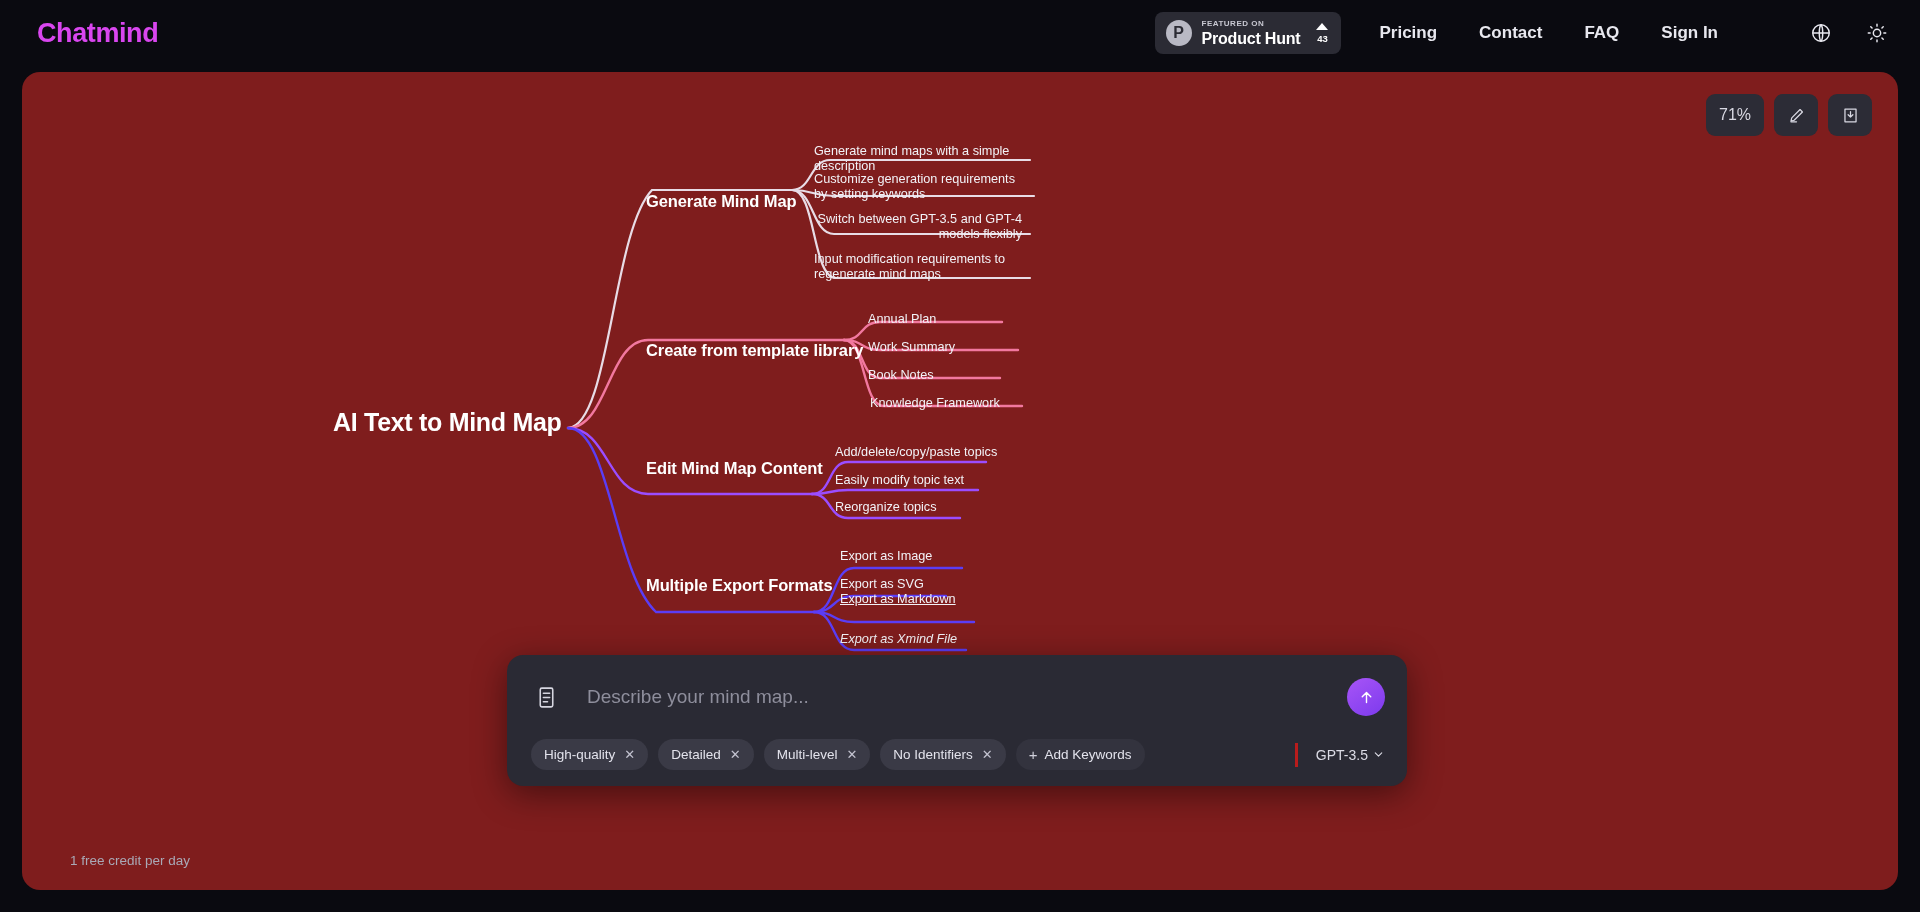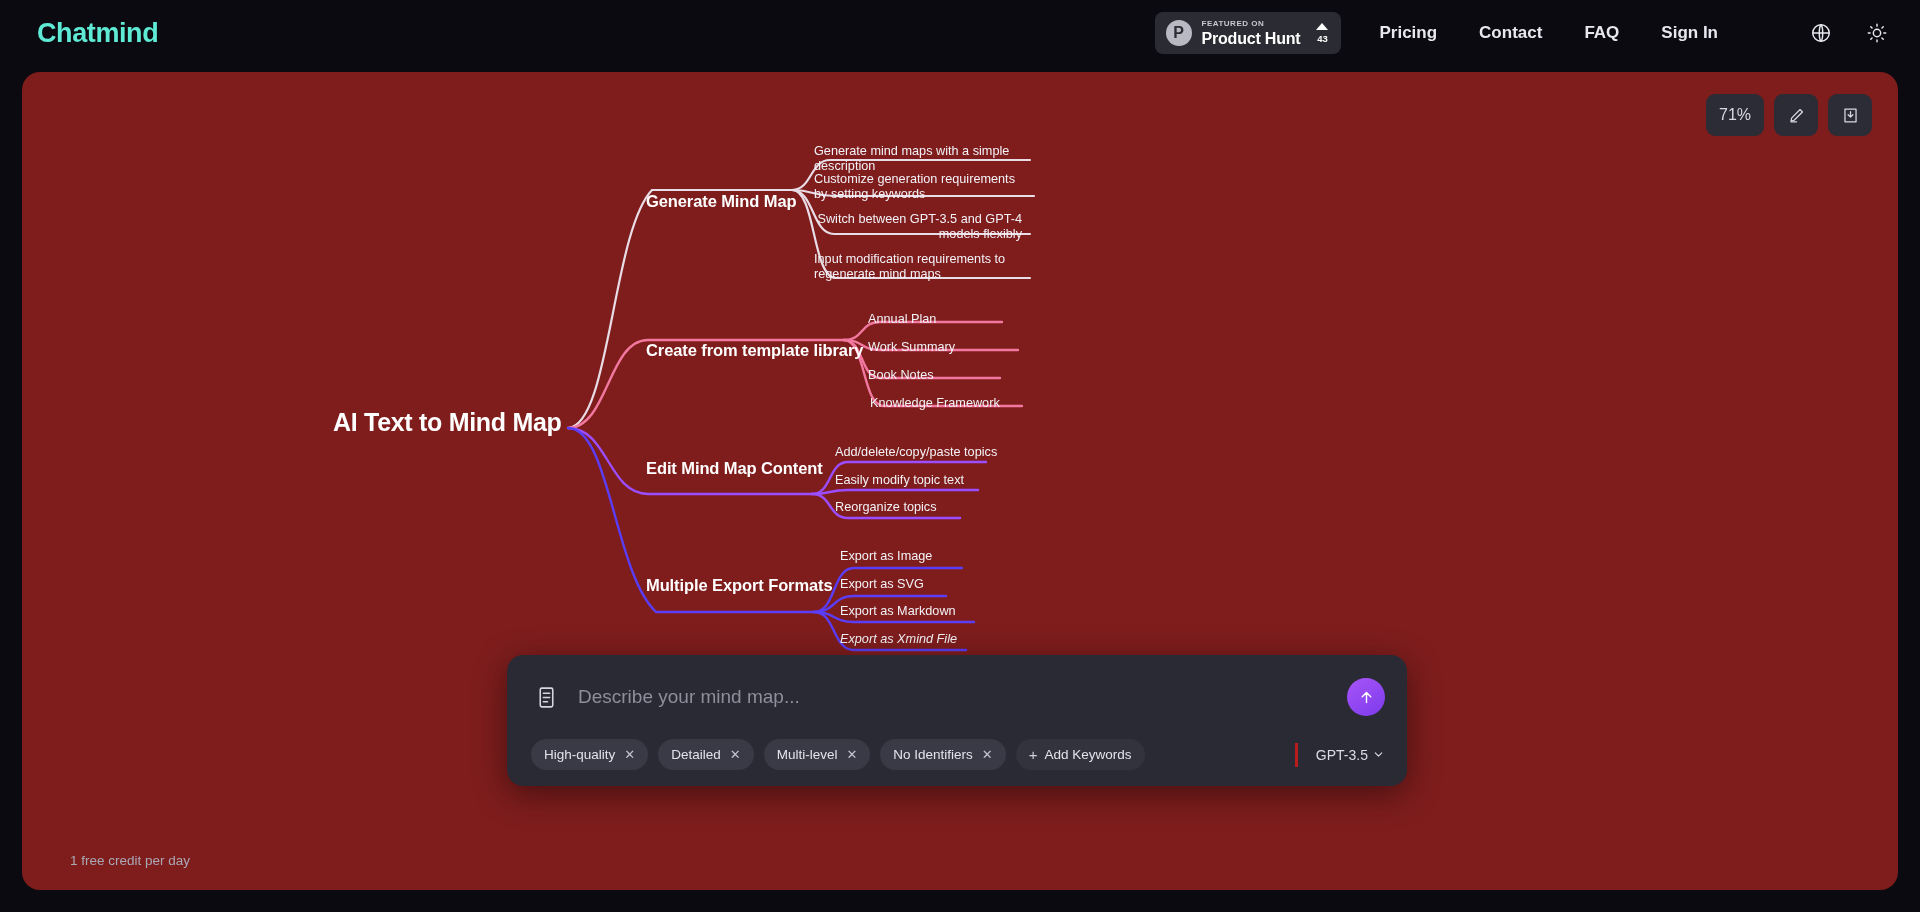--- a/index.html
+++ b/index.html
@@ -29,21 +29,21 @@
     display: flex;
     align-items: center;
     background: #0a0a10;
     z-index: 30;
   }
 
   .brand {
     margin-left: 37px;
     font-size: 27px;
     font-weight: 700;
-    color: #5eead4;
+    color: #d946ef;
     letter-spacing: -0.4px;
   }
 
   .header-right {
     margin-left: auto;
     display: flex;
     align-items: center;
     gap: 0;
     padding-right: 28px;
   }
@@ -216,21 +216,21 @@
   }
   .doc-icon { flex: none; color: #d6d6e0; display: flex; align-items: center; }
   .prompt-input {
     flex: 1;
     background: transparent;
     border: none;
     outline: none;
     color: #ffffff;
     font-family: "Liberation Sans", sans-serif;
     font-size: 19px;
-    margin-left: 19px;
+    margin-left: 28px;
   }
   .prompt-input::placeholder { color: #8e8e9c; }
 
   .send-btn {
     flex: none;
     width: 38px; height: 38px;
     border-radius: 50%;
     background: linear-gradient(145deg, #a855f7, #7c3aed);
     display: flex;
     align-items: center;
@@ -397,21 +397,21 @@
       <div class="node leaf" style="left:848px; top:324px;">Knowledge Framework</div>
 
       <div class="node branch" style="left:624px; top:387px;">Edit Mind Map Content</div>
       <div class="node leaf" style="left:813px; top:373px;">Add/delete/copy/paste topics</div>
       <div class="node leaf" style="left:813px; top:401px;">Easily modify topic text</div>
       <div class="node leaf" style="left:813px; top:428px;">Reorganize topics</div>
 
       <div class="node branch" style="left:624px; top:504px;">Multiple Export Formats</div>
       <div class="node leaf" style="left:818px; top:477px;">Export as Image</div>
       <div class="node leaf" style="left:818px; top:505px;">Export as SVG</div>
-      <div class="node leaf" style="left:818px; top:532px;">Export as Markdown</div>
+      <div class="node leaf" style="left:818px; top:520px;text-decoration:underline;">Export as Markdown</div>
       <div class="node leaf" style="left:818px; top:560px;font-style:italic;">Export as Xmind File</div>
     </div>
 
     <div class="credit-note">1 free credit per day</div>
   </div>
 
   <div class="prompt-panel">
     <div class="prompt-input-row">
       <span class="doc-icon">
         <svg width="25" height="25" viewBox="0 0 24 24" fill="none" stroke="currentColor" stroke-width="1.5" stroke-linecap="round">

